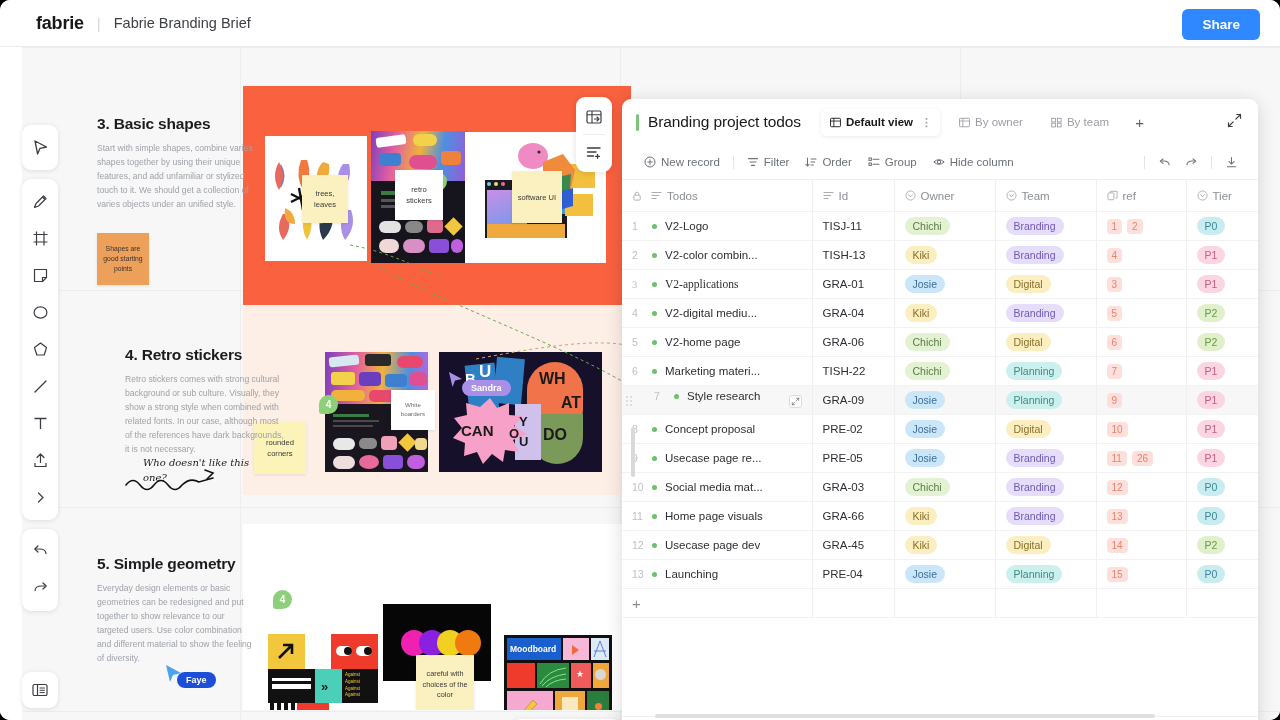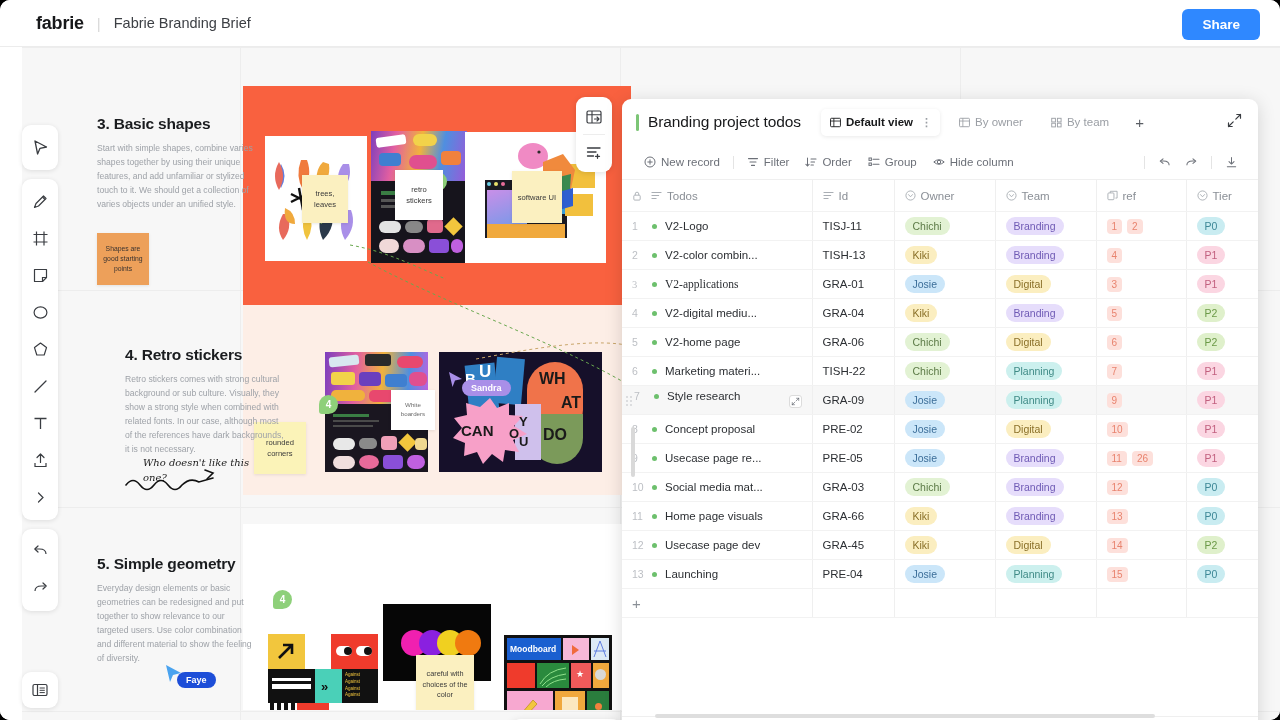--- a/index.html
+++ b/index.html
@@ -821,21 +821,21 @@
               </tr>
               <tr>
                 <td style="position: relative;"><span class="rownum">6</span><span class="dot"></span><span>Marketing materi...</span></td>
                 <td>TISH-22</td>
                 <td><span class="tag" style="background:#e2f2d3;color:#5b7a46">Chichi</span></td>
                 <td><span class="tag" style="background:#ccf0ee;color:#3f8a86">Planning</span></td>
                 <td><span class="refchip">7</span></td>
                 <td><span class="tag" style="background:#fbd6e2;color:#c2607f">P1</span></td>
               </tr>
               <tr class="hover">
-                <td style="position: relative; padding-left: 12px;"><span class="drag-handle" style="top:10px">
+                <td style="position: relative; padding-left: 32px;"><span class="drag-handle" style="top:10px">
                     <i></i>
                     <i></i>
                     <i></i>
                     <i></i>
                     <i></i>
                     <i></i>
                   </span><span class="rownum">7</span><span class="dot"></span><span>Style research</span><span class="expand-ico"><svg width="13" height="13" viewBox="0 0 14 14" style="border:1px solid #dcdcdc;border-radius:3px;padding:1px;background:#fff">
                       <path d="M12 2 L8 6 M12 2 H8.6 M12 2 V5.4" stroke="#6c7078" stroke-width="1.1" fill="none" stroke-linecap="round"></path>
                       <path d="M2 12 L6 8 M2 12 H5.4 M2 12 V8.6" stroke="#6c7078" stroke-width="1.1" fill="none" stroke-linecap="round"></path>
                     </svg></span></td>

